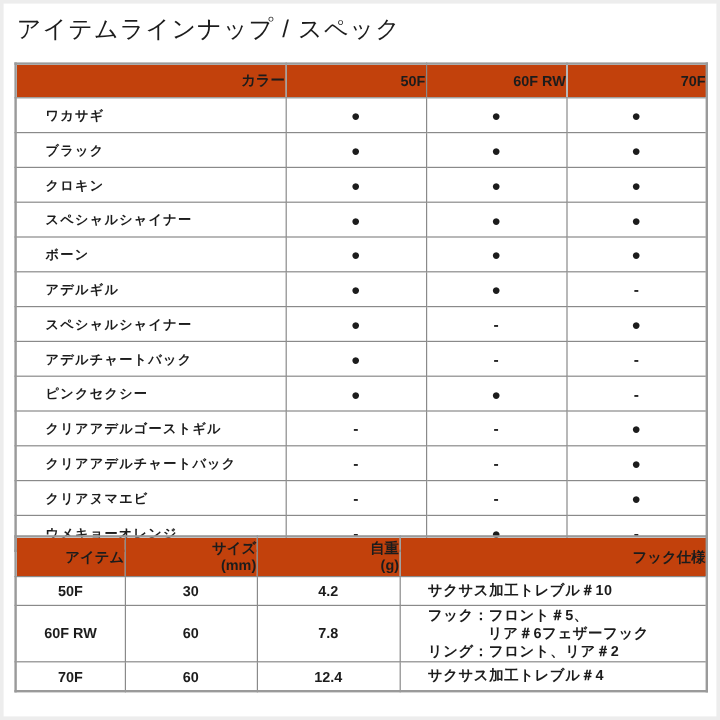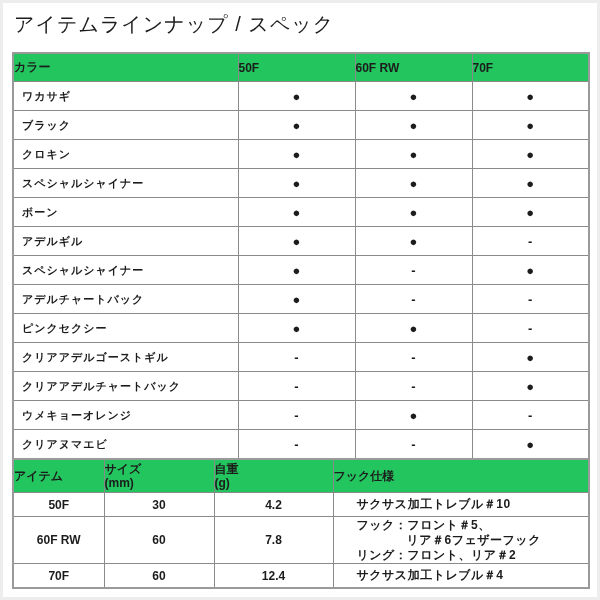--- a/index.html
+++ b/index.html
@@ -30,39 +30,39 @@
   }
   table {
     position: absolute;
     left: 12px;
     border-collapse: collapse;
     table-layout: fixed;
     width: 576px;
     font-weight: 700;
   }
   #lineup-table { top: 52px; }
-  #spec-table  { top: 458px; }
+  #spec-table  { top: 446px; }
   th, td {
     border: 1px solid #8a8a8a;
     vertical-align: middle;
     padding: 0;
     overflow: hidden;
   }
   table { border: 2px solid #9a9a9a; }
   thead th {
-    background: #22c55e;
+    background: #c2410c;
     font-size: 12px;
-    text-align: left;
+    text-align: right;
     font-weight: 700;
   }
   #lineup-table thead th { height: 27px; }
   #lineup-table td { height: 28px; }
   .name-cell {
     text-align: left;
-    padding-left: 8px;
+    padding-left: 24px;
     font-size: 11px;
     letter-spacing: 1px;
   }
   .mark-cell {
     text-align: center;
     font-size: 13px;
     line-height: 1;
   }
   #spec-table thead th { height: 32px; line-height: 14px; }
   #spec-table td { font-size: 12px; text-align: center; }
@@ -160,30 +160,30 @@
       <td class="mark-cell">-</td>
       <td class="mark-cell">●</td>
     </tr>
     <tr>
       <td class="name-cell">クリアアデルチャートバック</td>
       <td class="mark-cell">-</td>
       <td class="mark-cell">-</td>
       <td class="mark-cell">●</td>
     </tr>
     <tr>
+      <td class="name-cell">クリアヌマエビ</td>
+      <td class="mark-cell">-</td>
+      <td class="mark-cell">-</td>
+      <td class="mark-cell">●</td>
+    </tr>
+    <tr>
       <td class="name-cell">ウメキョーオレンジ</td>
       <td class="mark-cell">-</td>
       <td class="mark-cell">●</td>
       <td class="mark-cell">-</td>
-    </tr>
-    <tr>
-      <td class="name-cell">クリアヌマエビ</td>
-      <td class="mark-cell">-</td>
-      <td class="mark-cell">-</td>
-      <td class="mark-cell">●</td>
     </tr>
   </tbody>
 </table>
 
 <table id="spec-table">
   <colgroup>
     <col style="width:91px">
       <col style="width:110px">
       <col style="width:119px">
       <col style="width:256px">

